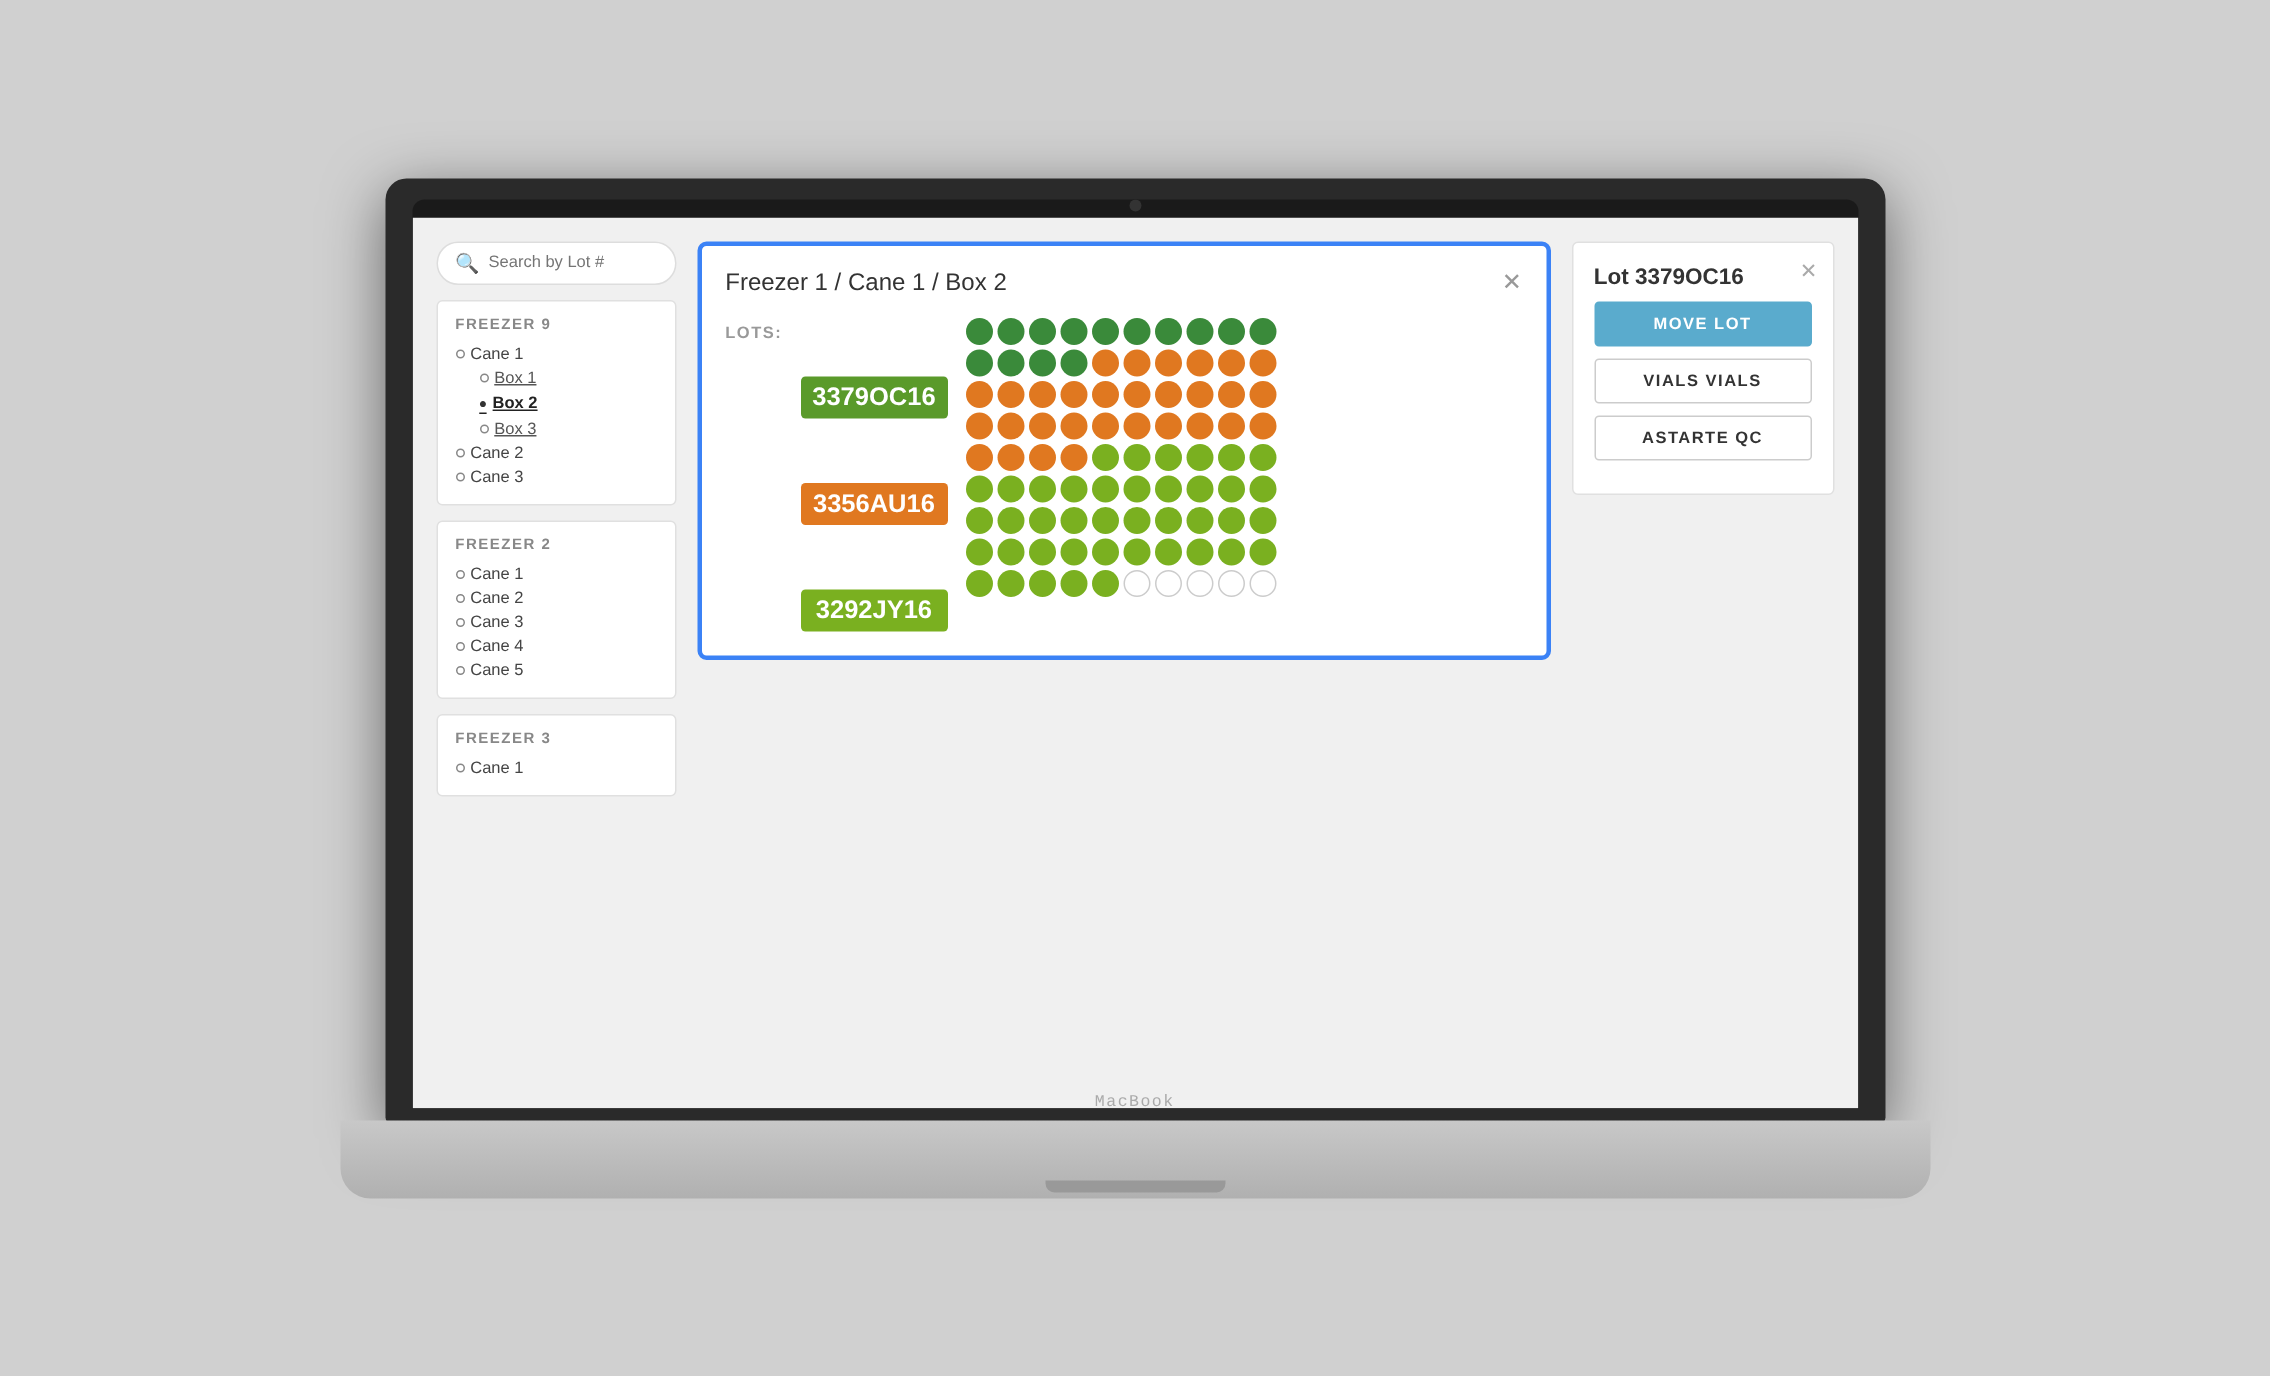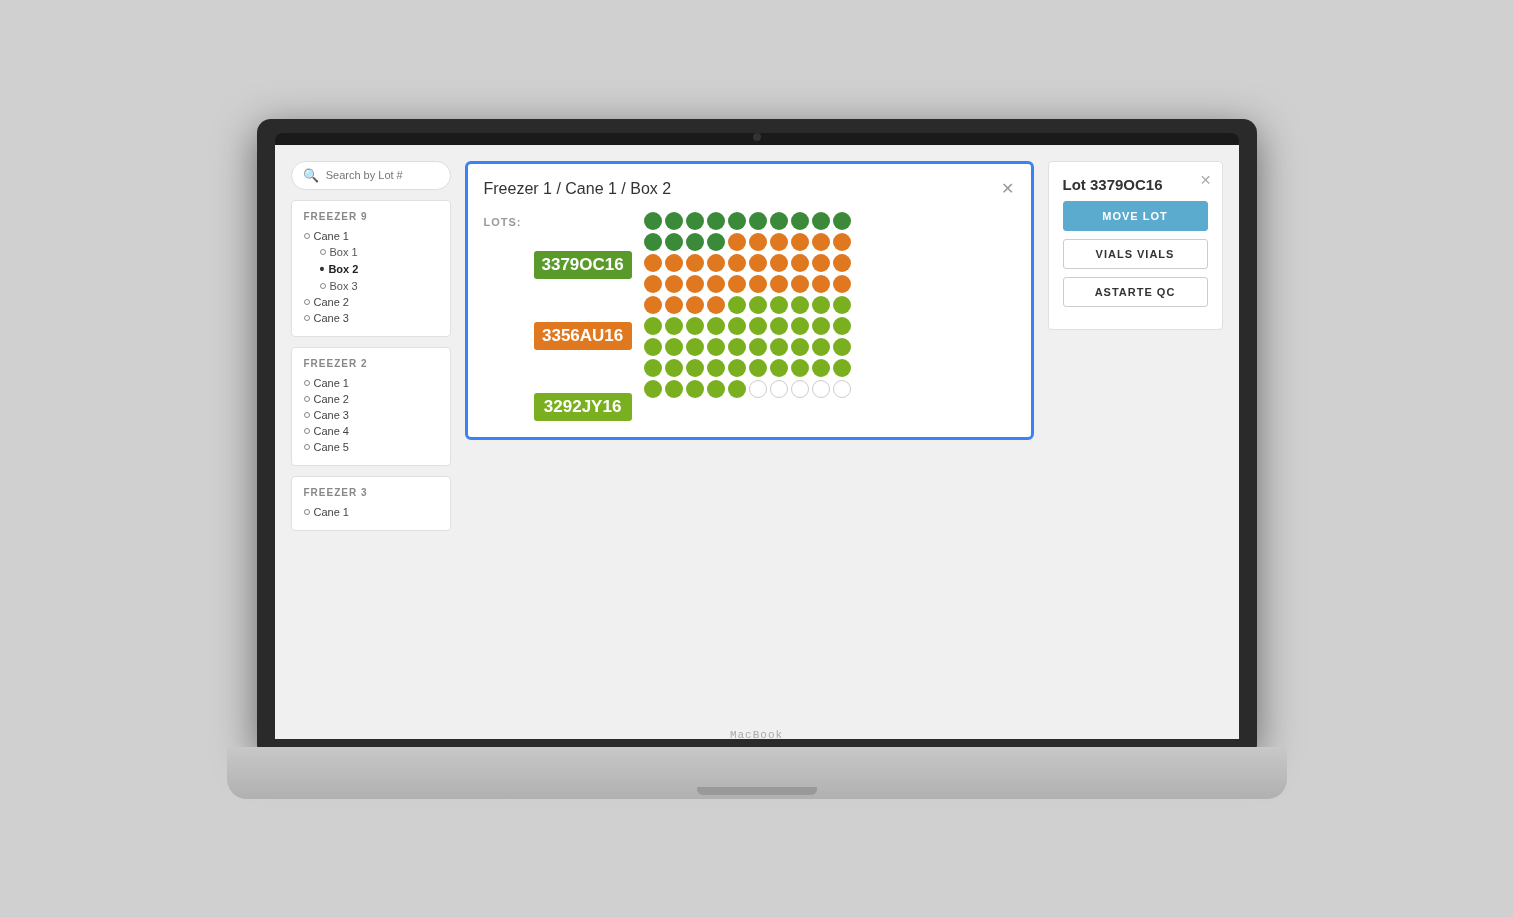--- a/index.html
+++ b/index.html
@@ -218,20 +218,21 @@
       display: inline-block;
       flex-shrink: 0;
     }
 
     .tree-sub {
       padding-left: 16px;
     }
 
     .tree-sub .tree-item {
       color: #555;
+      text-decoration: underline;
     }
 
     .tree-item.bold-item {
       font-weight: bold;
       color: #222;
     }
 
     .tree-item .dot {
       color: #333;
       font-size: 14px;

